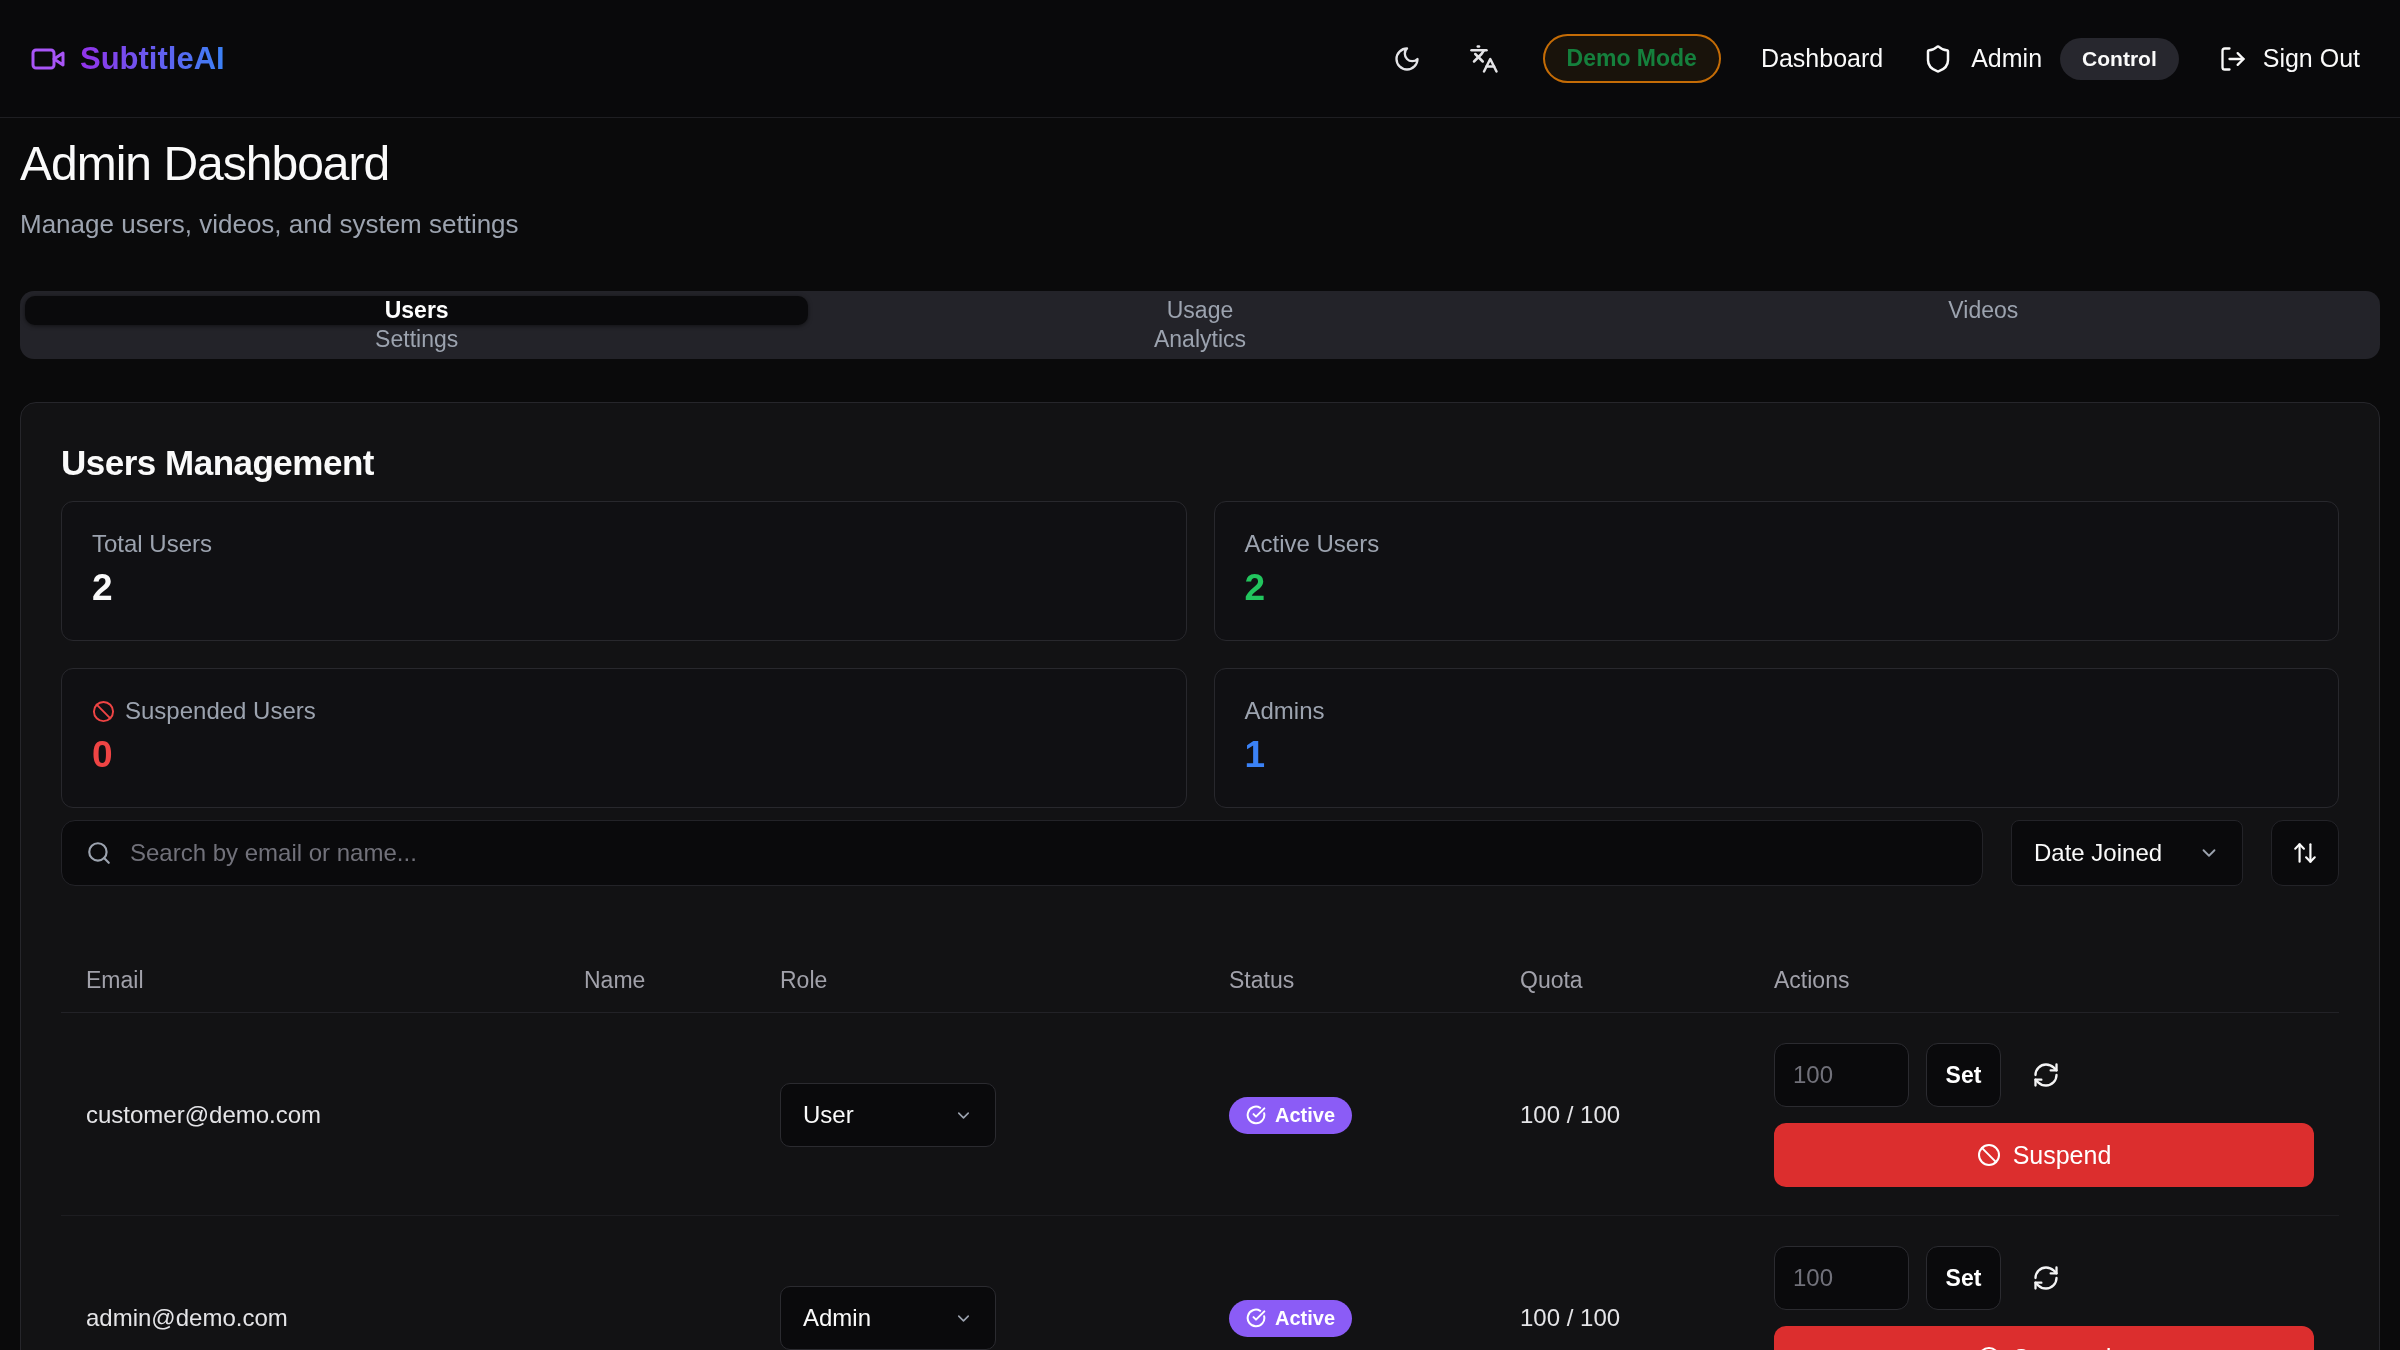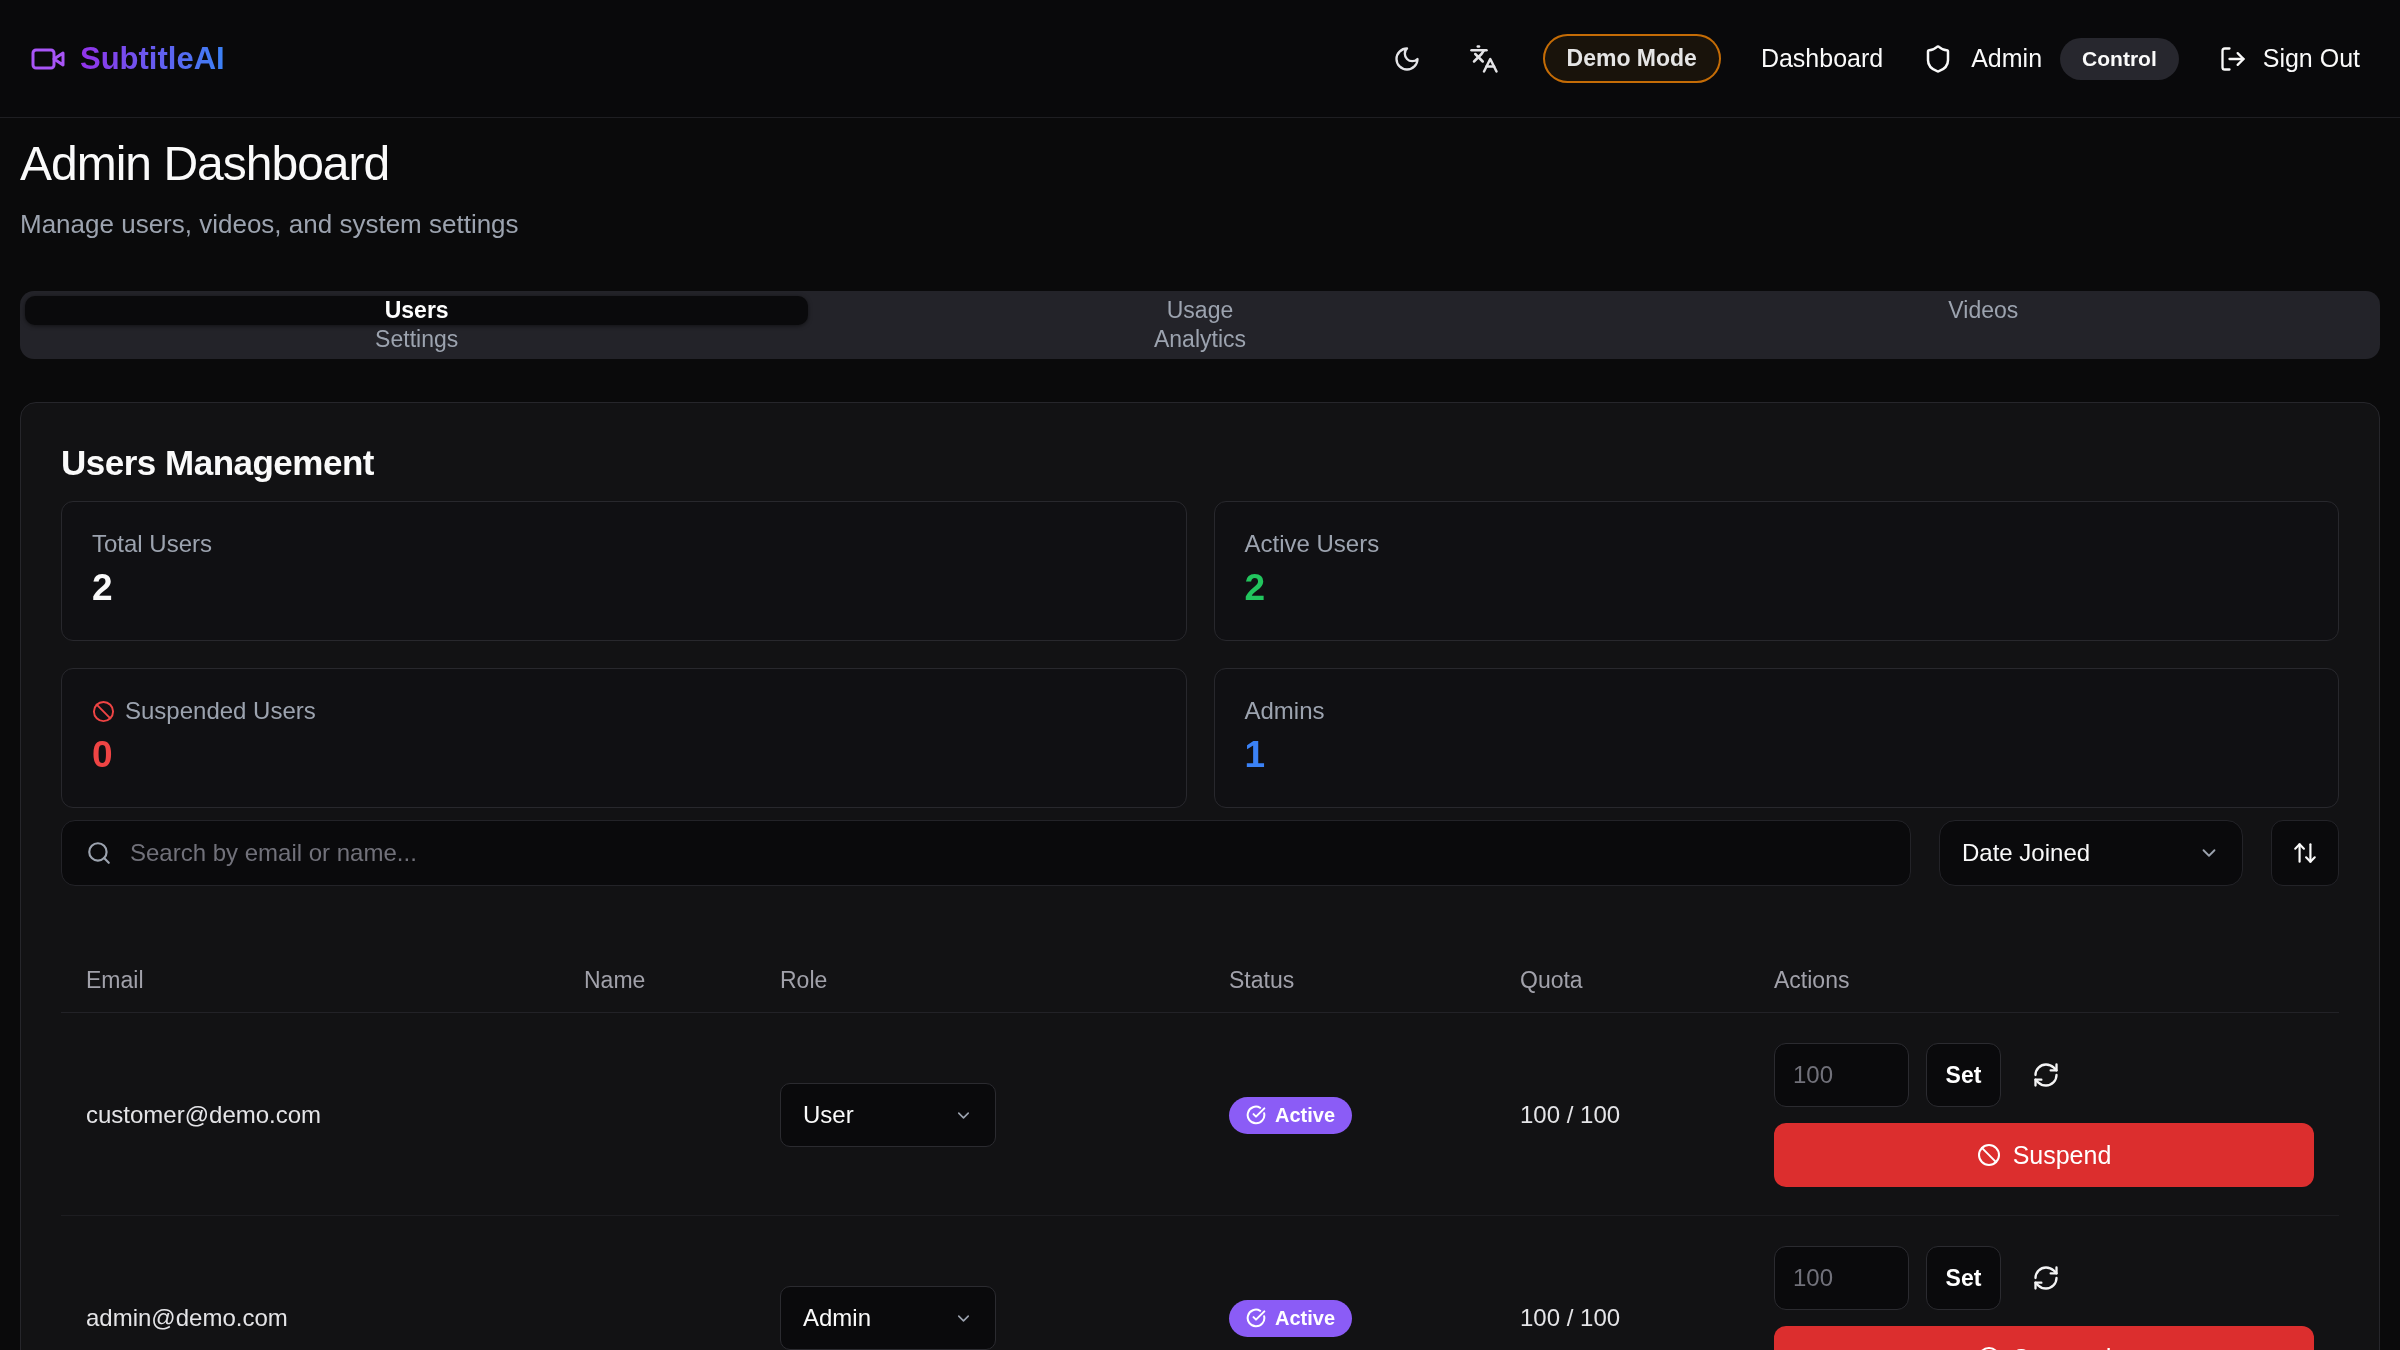--- a/index.html
+++ b/index.html
@@ -26,21 +26,21 @@
     font-size: 31px; font-weight: 700;
     background: linear-gradient(90deg, #9333ea 0%, #3b82f6 100%);
     -webkit-background-clip: text; background-clip: text;
     color: transparent;
   }
   .topnav { margin-left: auto; display: flex; align-items: center; gap: 40px; }
   .icon-btn { background: none; border: none; color: #e4e4e7; cursor: pointer; padding: 4px; }
   .demo-badge {
     border: 2px solid rgba(217, 119, 6, 0.9);
     background: rgba(245, 158, 11, 0.07);
-    color: #e5e5e5;
+    color: #15803d;
     font-size: 23px; font-weight: 700;
     padding: 9px 22px; border-radius: 999px;
   }
   .nav-link { color: #fafafa; font-size: 25px; font-weight: 500; background: none; border: none; cursor: pointer; }
   .admin-group { display: flex; align-items: center; gap: 18px; }
   .control-badge {
     background: #27272e; color: #fafafa;
     font-size: 21px; font-weight: 600;
     padding: 9px 22px; border-radius: 999px;
   }
@@ -102,22 +102,22 @@
     display: flex; align-items: center; gap: 18px;
     padding: 16px 24px;
     color: #9ca3af;
   }
   .search-box input {
     flex: 1; background: transparent; border: none; outline: none;
     color: #e4e4e7; font-size: 24px; font-family: inherit;
   }
   .search-box input::placeholder { color: #71717a; }
   .select-box {
-    width: 304px; height: 66px;
-    background: #0a0a0c; border: 1px solid #232328; border-radius: 16px;
+    width: 232px; height: 66px;
+    background: #0a0a0c; border: 1px solid #232328; border-radius: 8px;
     display: flex; align-items: center; justify-content: space-between;
     padding: 0 22px; cursor: pointer;
     font-size: 24px; color: #fafafa;
   }
   .select-box .chev { color: #9ca3af; }
   .sort-btn {
     width: 68px; height: 66px;
     background: #0a0a0c; border: 1px solid #232328; border-radius: 12px;
     display: flex; align-items: center; justify-content: center;
     color: #fafafa; cursor: pointer;

